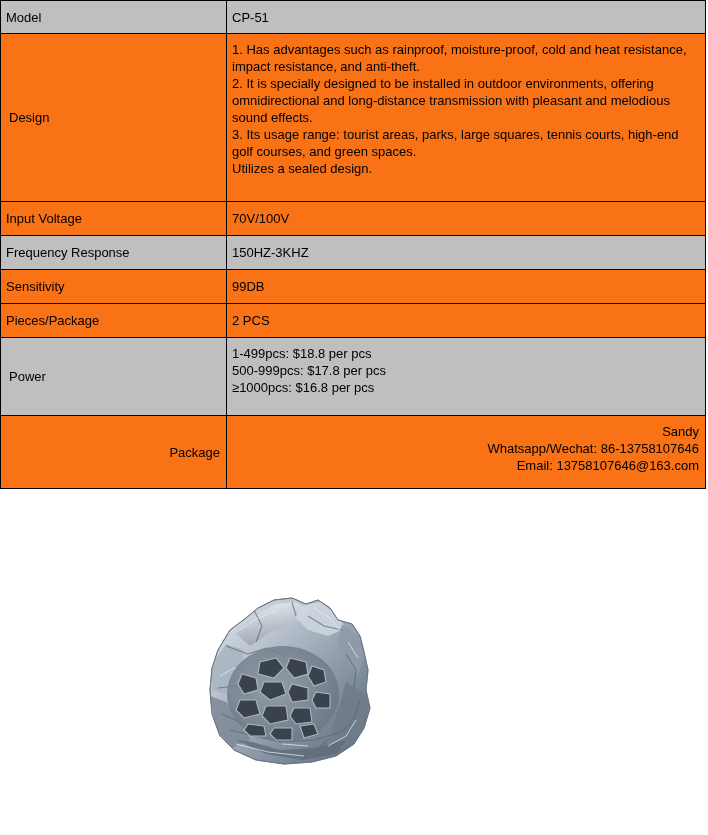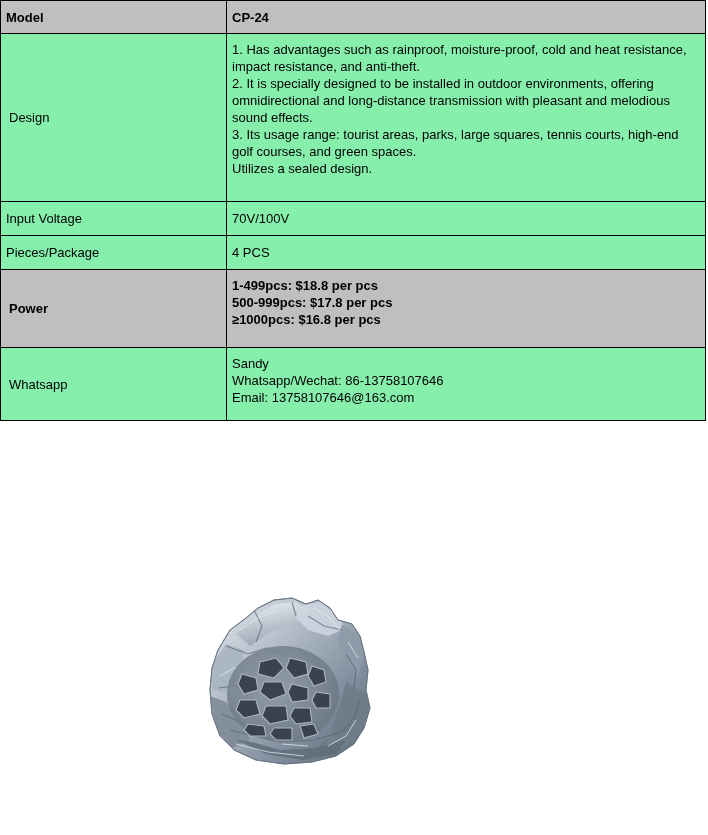--- a/index.html
+++ b/index.html
@@ -35,24 +35,23 @@
     line-height: 17px;
     padding: 5px 6px 5px 5px;
     vertical-align: middle;
     color: #000000;
   }
   .spec-table td.label {
     width: 214px;
   }
   .spec-table tr.shaded td {
     background: #bfbfbf;
-    font-weight: bold;
   }
   .spec-table tr.plain td {
-    background: #86efac;
+    background: #f97316;
   }
   td.multiline {
     vertical-align: top;
     padding-top: 7px;
     padding-bottom: 7px;
   }
   td.multiline-label {
     vertical-align: middle;
     padding-left: 8px;
   }
@@ -63,21 +62,21 @@
   
   tr.r-model td     { height: 22px; }
   tr.r-design td    { height: 153px; }
   tr.r-power td     { height: 23px; }
   tr.r-voltage td   { height: 23px; }
   tr.r-freq td      { height: 23px; }
   tr.r-sens td      { height: 23px; }
   tr.r-speaker td   { height: 23px; }
   tr.r-pieces td    { height: 23px; }
   tr.r-quote td     { height: 63px; }
-  tr.r-contact td   { height: 58px; }
+  tr.r-contact td   { height: 58px; text-align: right; }
 
   
   .product-figure {
     position: absolute;
     left: 0;
     top: 546px;
     width: 708px;
     height: 289px;
     background: #ffffff;
   }
@@ -97,54 +96,62 @@
 </head>
 <body>
 
 <div class="page">
 
   <table class="spec-table">
     <tbody>
 
       <tr class="shaded r-model">
         <td class="label">Model</td>
-        <td class="value">CP-24</td>
+        <td class="value">CP-51</td>
       </tr>
 
       <tr class="plain r-design">
         <td class="label multiline-label">Design</td>
         <td class="value multiline lines">1. Has advantages such as rainproof, moisture-proof, cold and heat resistance, impact resistance, and anti-theft.
 2. It is specially designed to be installed in outdoor environments, offering omnidirectional and long-distance transmission with pleasant and melodious sound effects.
 3. Its usage range: tourist areas, parks, large squares, tennis courts, high-end golf courses, and green spaces.
 Utilizes a sealed design.</td>
       </tr>
 
 
       <tr class="plain r-voltage">
         <td class="label">Input Voltage</td>
         <td class="value">70V/100V</td>
       </tr>
 
-
+      <tr class="shaded r-freq">
+        <td class="label">Frequency Response</td>
+        <td class="value">150HZ-3KHZ</td>
+      </tr>
+
+      <tr class="plain r-sens">
+        <td class="label">Sensitivity</td>
+        <td class="value">99DB</td>
+      </tr>
 
 
       <tr class="plain r-pieces">
         <td class="label">Pieces/Package</td>
-        <td class="value">4 PCS</td>
+        <td class="value">2 PCS</td>
       </tr>
 
       <tr class="shaded r-quote">
         <td class="label multiline-label">Power</td>
         <td class="value multiline lines">1-499pcs: $18.8 per pcs
 500-999pcs: $17.8 per pcs
 ≥1000pcs: $16.8 per pcs</td>
       </tr>
 
       <tr class="plain r-contact">
-        <td class="label multiline-label">Whatsapp</td>
+        <td class="label multiline-label">Package</td>
         <td class="value multiline lines">Sandy
 Whatsapp/Wechat: 86-13758107646
 Email: 13758107646@163.com</td>
       </tr>
 
     </tbody>
   </table>
 
   <div class="product-figure">
     <div class="rock-wrap">

